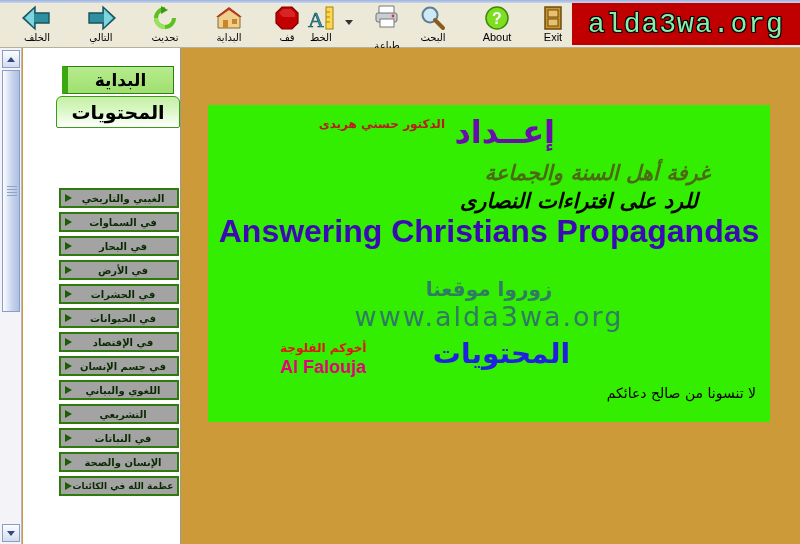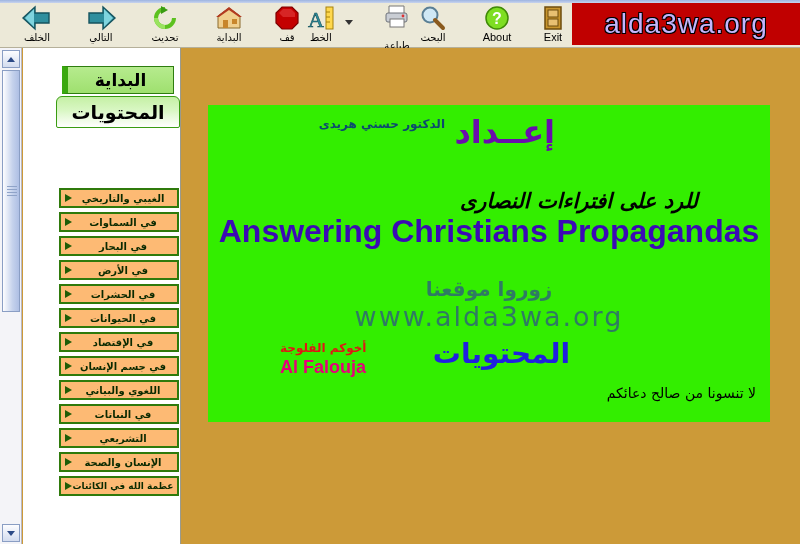--- a/index.html
+++ b/index.html
@@ -37,22 +37,22 @@
     position:absolute;top:20px;left:345px;width:0;height:0;
     border-left:4px solid transparent;border-right:4px solid transparent;
     border-top:5px solid #333;cursor:pointer;
   }
 
   #brand{
     position:absolute;right:0;top:3px;width:228px;height:42px;
     background:#c00000;display:flex;align-items:center;justify-content:center;
   }
   #brand-text{
-    font-size:28px;letter-spacing:1px;color:#c4b5fd;
-    font-family:Liberation Sans, sans-serif;
+    font-size:28px;letter-spacing:1px;color:#86efac;
+    font-family:Liberation Mono, monospace;
     text-shadow:1px 1px 0 #000,-1px 1px 0 #000,1px -1px 0 #000,-1px -1px 0 #000;
   }
 
   
   #left-scroll{
     position:absolute;left:0;top:48px;width:22px;height:496px;
     background:#f4f4f8;border-right:1px solid #b9b9c4;box-sizing:border-box;
   }
   .sb-arrow{
     position:absolute;left:2px;width:18px;height:18px;
@@ -95,21 +95,21 @@
     background:linear-gradient(to bottom,#c5f0a5 0%,#d9f7c4 45%,#ffffff 100%);
     border:1px solid #3a9c12;border-radius:6px 6px 2px 2px;
     box-sizing:border-box;
     display:flex;align-items:center;justify-content:center;cursor:pointer;
   }
   #btn-contents span{font-size:19px;font-weight:bold;color:#000;font-family:"DejaVu Sans",sans-serif;}
 
   #menu{position:absolute;left:36px;top:140px;width:120px;}
   .menu-item{
     position:relative;height:20px;margin-bottom:4px;
-    background:#fdba74;
+    background:#a3a3a3;
     border:2px solid #2f7a0c;
     box-sizing:border-box;
     display:flex;align-items:center;cursor:pointer;
   }
   .mi-arrow{
     position:absolute;left:4px;top:50%;margin-top:-4px;
     width:0;height:0;
     border-top:4px solid transparent;border-bottom:4px solid transparent;
     border-left:7px solid #1f5c06;
   }
@@ -130,21 +130,21 @@
     background:#33ee00;
   }
 
   .ctext{position:absolute;white-space:nowrap;}
 
   #t-eadad{
     right:215px;top:8px;font-size:32px;font-weight:bold;color:#6a0dad;
     font-family:"DejaVu Sans",sans-serif;direction:rtl;letter-spacing:2px;
   }
   #t-doctor{
-    right:325px;top:12px;font-size:12px;font-weight:bold;color:#0c4a6e;
+    right:325px;top:12px;font-size:12px;font-weight:bold;color:#b91c1c;
     font-family:"DejaVu Sans",sans-serif;direction:rtl;
   }
   #t-room1{
     right:60px;top:56px;font-size:21px;font-weight:bold;font-style:italic;color:#4b6a16;
     font-family:"DejaVu Sans",sans-serif;direction:rtl;letter-spacing:1px;
   }
   #t-room2{
     right:72px;top:84px;font-size:21px;font-weight:bold;font-style:italic;color:#000000;
     font-family:"DejaVu Sans",sans-serif;direction:rtl;letter-spacing:1px;
   }
@@ -245,21 +245,21 @@
           <text x="1" y="22" font-family="Liberation Serif, serif" font-size="22" fill="#2f8f9e" stroke="#15535e" stroke-width="0.6">A</text>
           <rect x="19" y="2" width="7" height="22" fill="#ffd84d" stroke="#a6820c" stroke-width="1"></rect>
           <path d="M19 7 h4 M19 12 h4 M19 17 h4" stroke="#a6820c" stroke-width="1"></path>
         </svg>
     </div>
     <div class="tb-lbl">الخط</div>
   </div>
 
   <div id="print-caret"></div>
 
-  <div class="tb-btn" style="left:366px;width:62px;gap:11px;">
+  <div class="tb-btn" style="left:356px;width:62px;gap:11px;">
     <div class="tb-ico">
       <svg width="30" height="26" viewBox="0 0 30 26">
           <path d="M7 3 L22 3 L22 11 L7 11 Z" fill="#ffffff" stroke="#777" stroke-width="1"></path>
           <rect x="4" y="10" width="21" height="9" rx="2" fill="#c9cdd4" stroke="#6e737b" stroke-width="1"></rect>
           <rect x="8" y="16" width="14" height="8" fill="#ffffff" stroke="#777" stroke-width="1"></rect>
           <circle cx="21" cy="13" r="1.4" fill="#d33"></circle>
         </svg>
     </div>
     <div class="tb-lbl">طباعة</div>
   </div>
@@ -352,43 +352,44 @@
     <div class="menu-item">
       <span class="mi-arrow"></span>
       <span class="mi-label">في جسم الإنسان</span>
     </div>
     <div class="menu-item">
       <span class="mi-arrow"></span>
       <span class="mi-label">اللغوي والبياني</span>
     </div>
     <div class="menu-item">
       <span class="mi-arrow"></span>
+      <span class="mi-label">التشريعي</span>
+    </div>
+    <div class="menu-item">
+      <span class="mi-arrow"></span>
       <span class="mi-label">في النباتات</span>
-    </div>
-    <div class="menu-item">
-      <span class="mi-arrow"></span>
-      <span class="mi-label">التشريعي</span>
     </div>
     <div class="menu-item">
       <span class="mi-arrow"></span>
       <span class="mi-label">الإنسان والصحة</span>
     </div>
     <div class="menu-item small">
       <span class="mi-arrow"></span>
       <span class="mi-label">عظمة الله في الكائنات</span>
     </div>
 
   </div>
 
 </div>
 
 <div id="content-area">
   <div id="panel">
     <div class="ctext" id="t-doctor">الدكتور حسني هريدى</div>
     <div class="ctext" id="t-eadad">إعــداد</div>
+    <div class="ctext" id="t-room1">غرفة أهل السنة والجماعة</div>
     <div class="ctext" id="t-room2">للرد على افتراءات النصارى</div>
     <div class="ctext" id="t-english">Answering Christians Propagandas</div>
     <div class="ctext" id="t-visit">زوروا موقعنا</div>
     <div class="ctext" id="t-url">www.alda3wa.org</div>
     <div class="ctext" id="t-contents">المحتويات</div>
     <div class="ctext" id="t-brother-ar">أخوكم الفلوجة</div>
     <div class="ctext" id="t-brother-en">Al Falouja</div>
     <div class="ctext" id="t-dua">لا تنسونا من صالح دعائكم</div>
   </div>
 </div>

